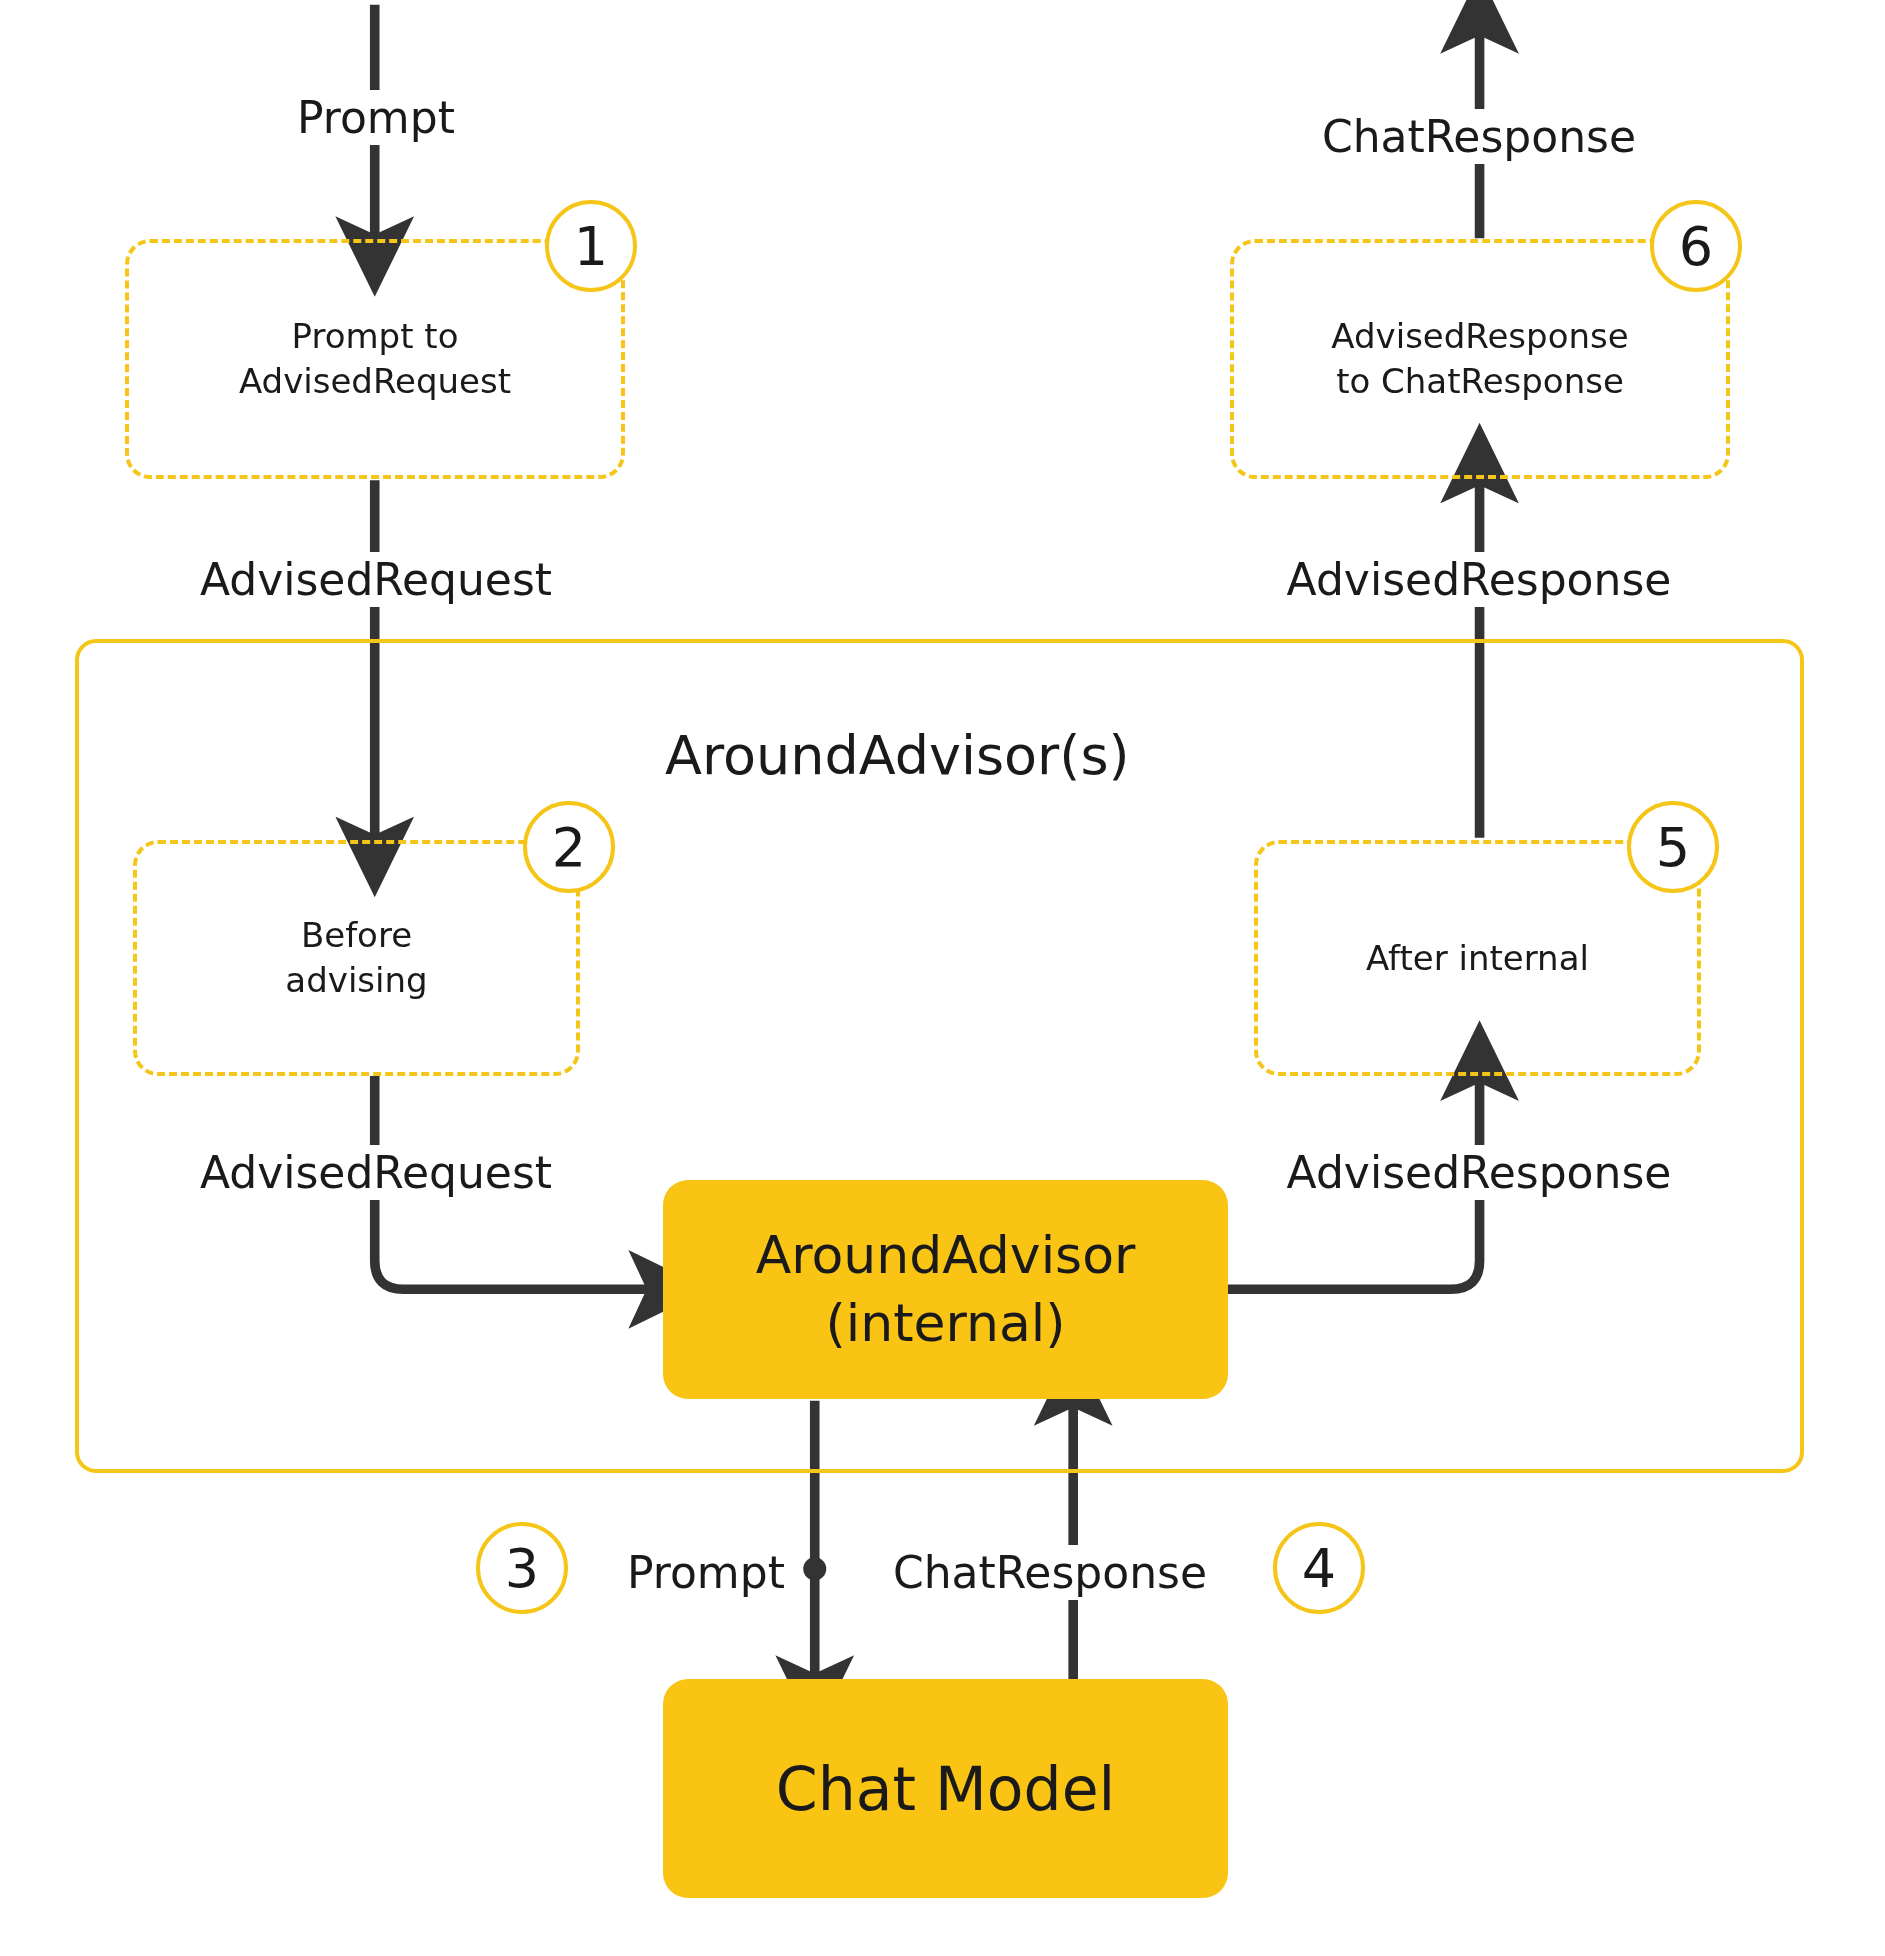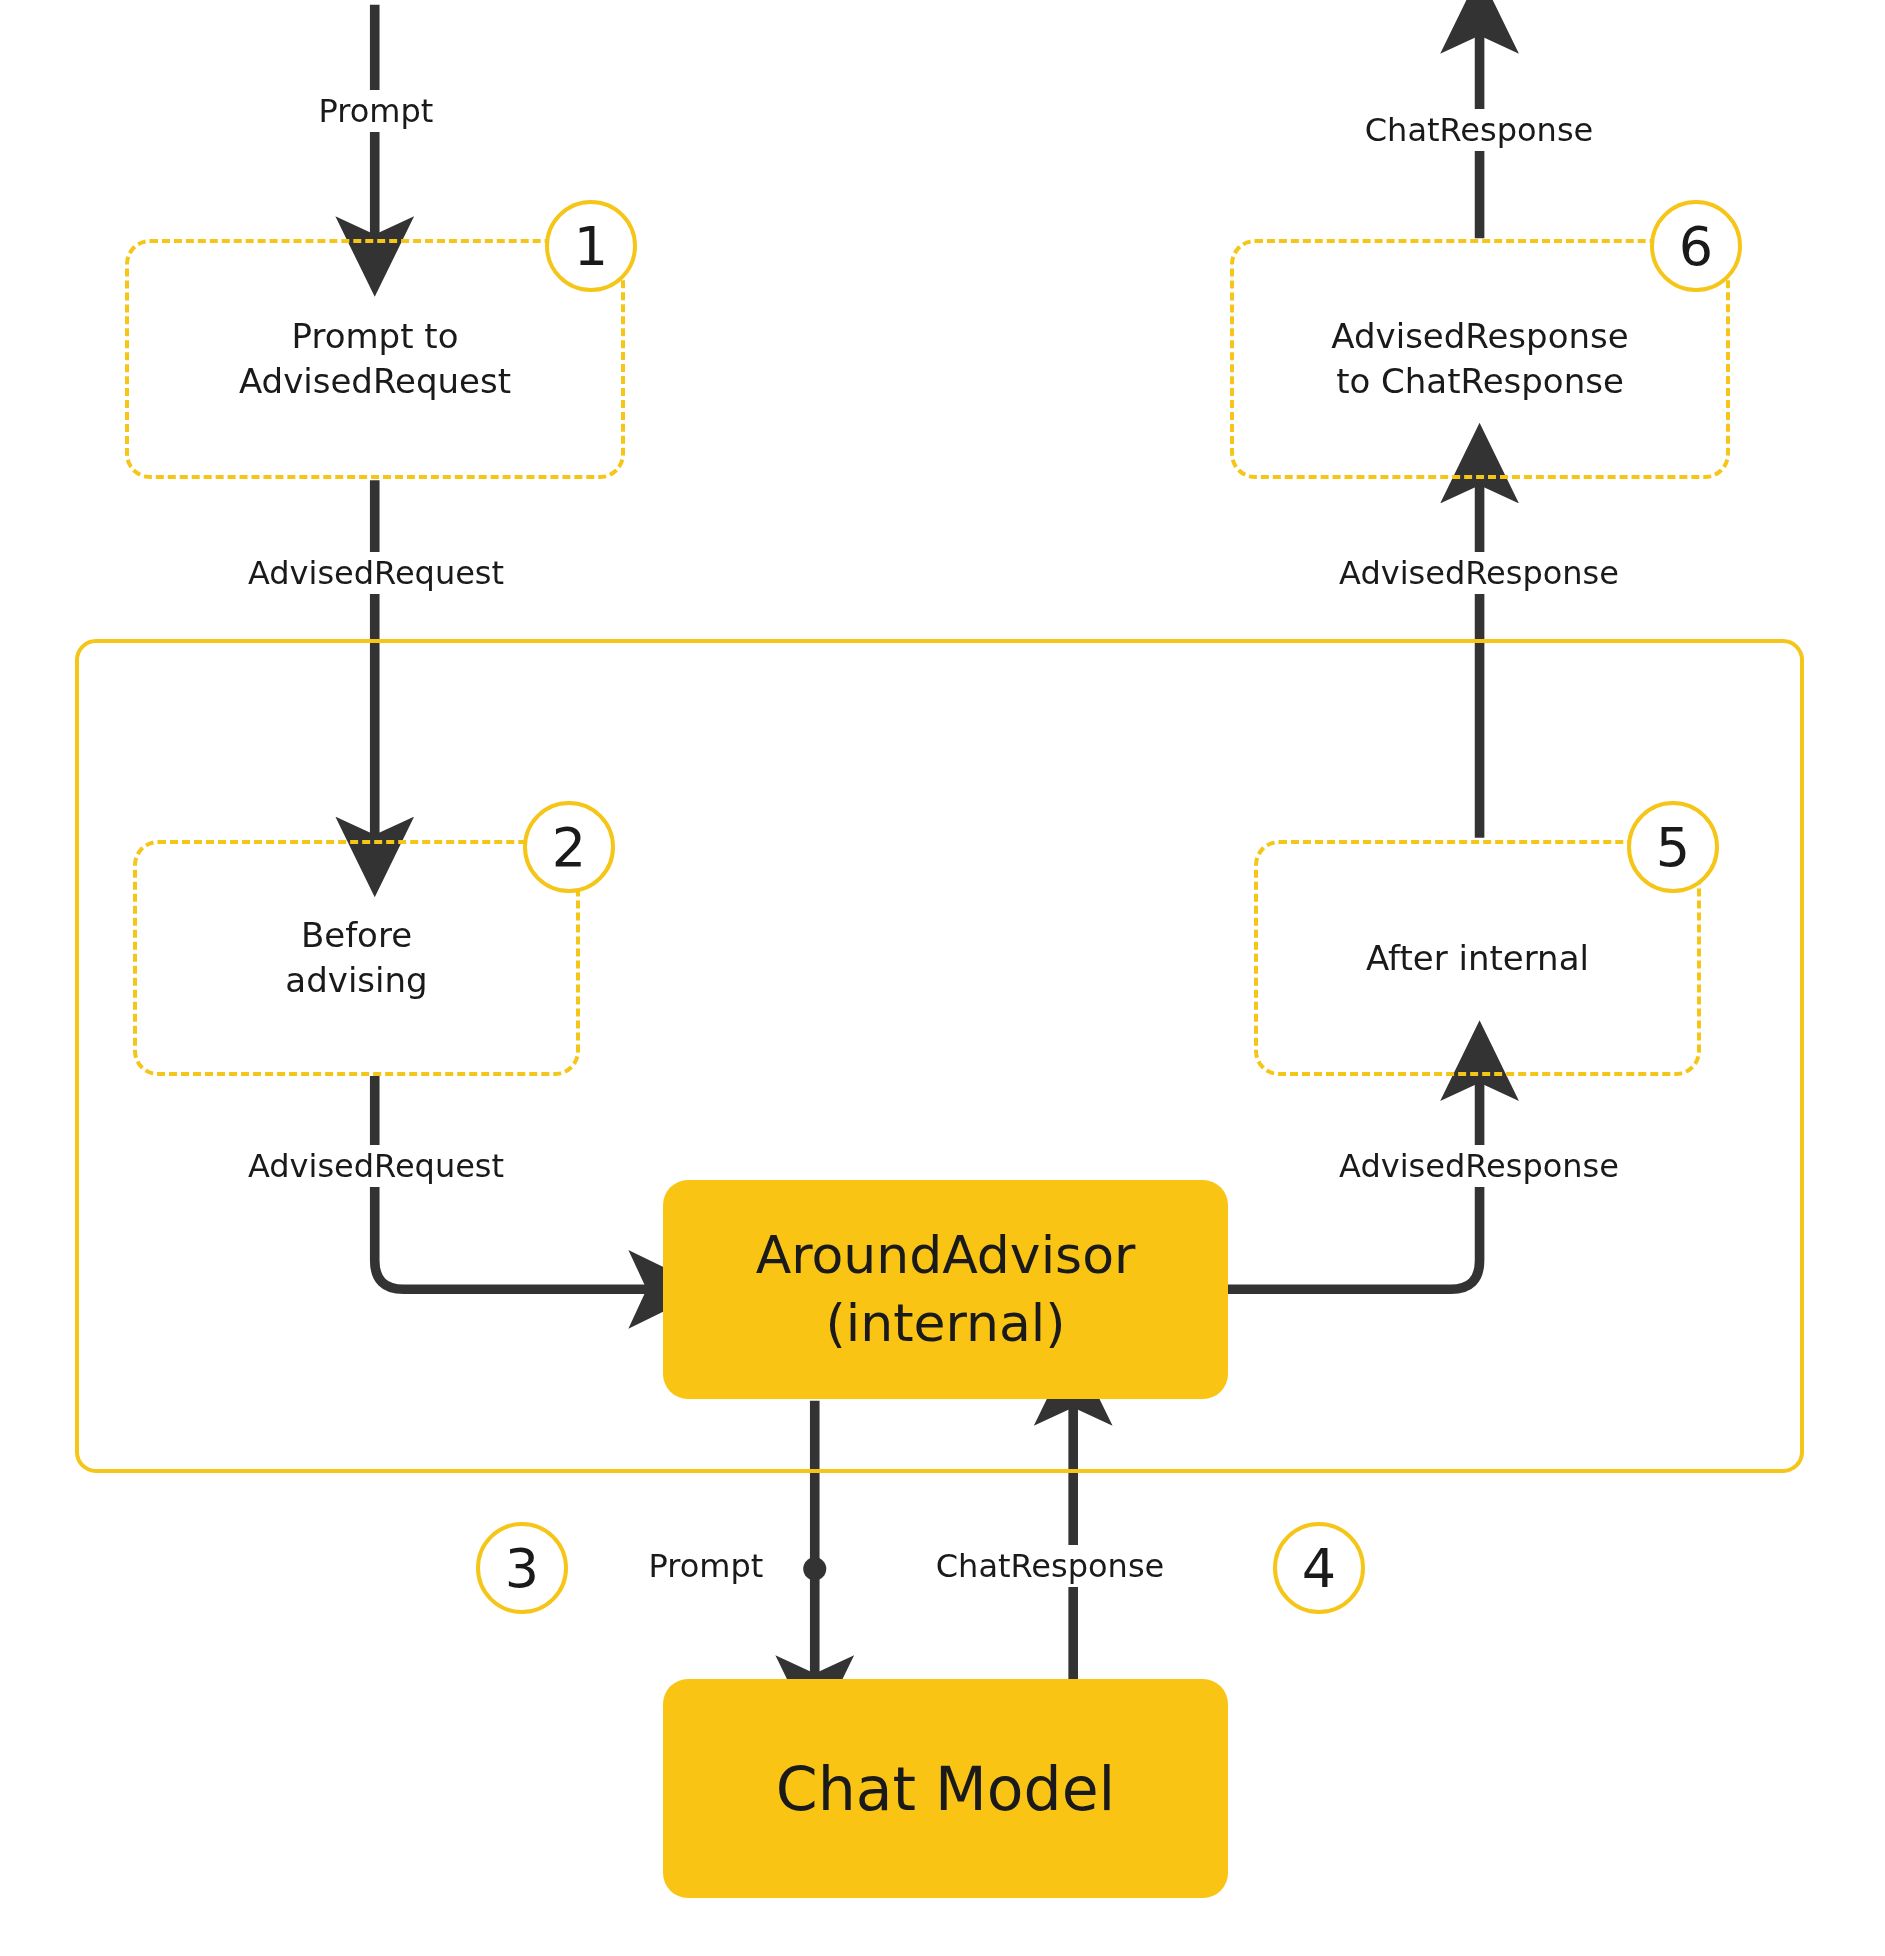--- a/index.html
+++ b/index.html
@@ -84,21 +84,21 @@
     justify-content: center;
     text-align: center;
     color: #1a1a1a;
     line-height: 1.3;
     white-space: pre-line;
     z-index: 4;
   }
   
   .edge-label {
     position: absolute;
-    font-size: 32px;
+    font-size: 44px;
     color: #1a1a1a;
     background: #ffffff;
     padding: 1.9px 9.6px;
     white-space: nowrap;
     z-index: 5;
   }
   .edge-label.center {
     transform: translateX(-50%);
   }
 </style>
@@ -126,20 +126,21 @@
     <line x1="1117" y1="1748" x2="1117" y2="1462" stroke="#333333" stroke-width="10" marker-end="url(#arrowhead)"></line>
 
     <path d="M1278,1342 L1510,1342 Q1540,1342 1540,1312 L1540,1124" stroke="#333333" stroke-width="10" fill="none" marker-end="url(#arrowhead)"></path>
 
     <line x1="1540" y1="872" x2="1540" y2="502" stroke="#333333" stroke-width="10" marker-end="url(#arrowhead)"></line>
 
     <line x1="1540" y1="248" x2="1540" y2="34" stroke="#333333" stroke-width="10" marker-end="url(#arrowhead)"></line>
   </svg>
 
   <div class="group-box" style="left:75px; top:639px; width:1729px; height:834px;"></div>
+  <div class="group-title" style="left:665px; top:724px;">AroundAdvisor(s)</div>
 
   <div class="step-box" style="left:125px; top:239px; width:500px; height:240px;">
     <span class="step-text">Prompt to
 AdvisedRequest</span>
   </div>
   <div class="step-badge" style="left:545px; top:200px;">
     <span>1</span>
   </div>
 
   <div class="step-box" style="left:1230px; top:239px; width:500px; height:240px;">

